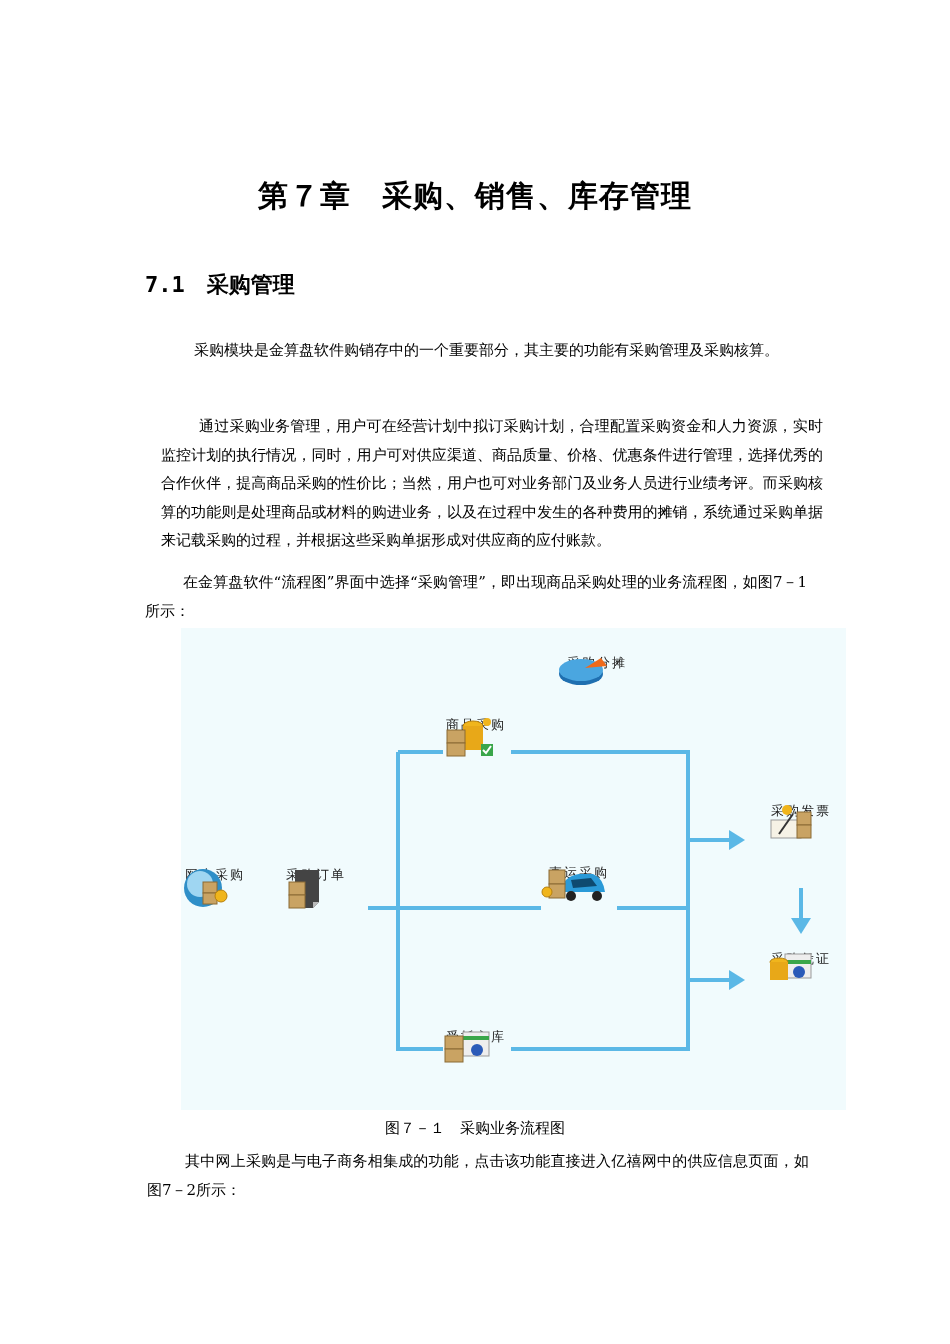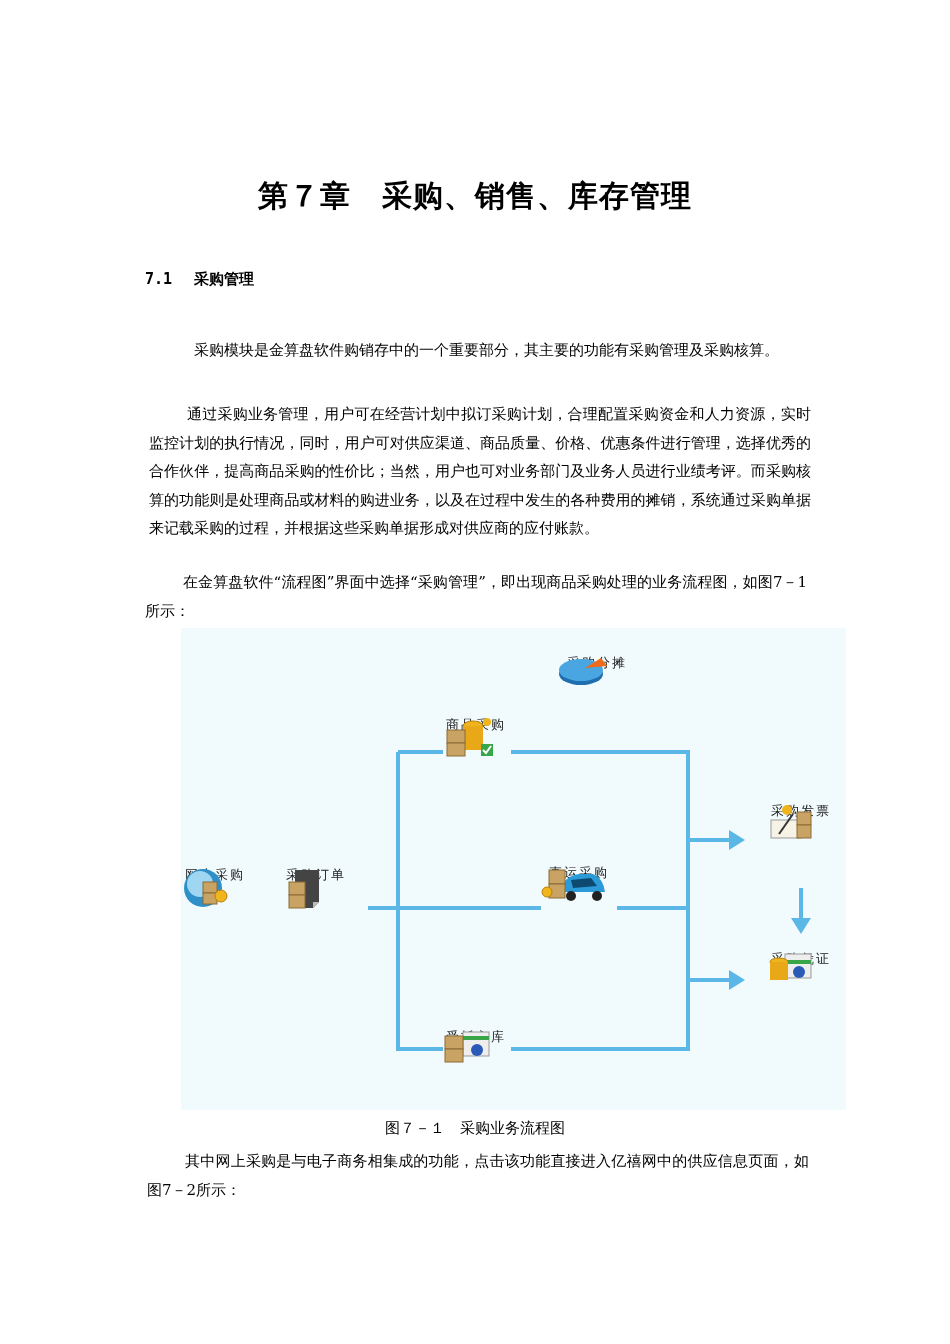--- a/index.html
+++ b/index.html
@@ -1,20 +1,20 @@
 <!DOCTYPE html>
 <html><head>
 <meta charset="utf-8">
 <style>
   html, body { margin:0; padding:0; background:#ffffff; }
   body { width:950px; height:1344px; position:relative; overflow:hidden;
          font-family:"DejaVu Serif", "Liberation Serif", serif; color:#000; }
   .chapter-title { position:absolute; top:176px; left:0; width:950px; text-align:center;
          font-size:30px; font-weight:bold; letter-spacing:1px; font-family:"DejaVu Sans", "Liberation Sans", sans-serif; }
-  .section-title { position:absolute; top:270px; left:145px; font-size:15px; font-weight:bold;
+  .section-title { position:absolute; top:270px; left:145px; font-size:22px; font-weight:bold;
          font-family:"DejaVu Sans", "Liberation Sans", sans-serif; }
   .section-title .num { font-family:"DejaVu Sans Mono", "Liberation Mono", monospace; font-weight:bold; margin-right:22px; }
   .para { position:absolute; left:145px; width:662px; font-size:15px; line-height:28.6px;
           text-indent:38px; text-align:justify; }
   .figure { position:absolute; left:181px; top:628px; width:665px; height:482px; background:#f1fbfd; }
   .figure svg { position:absolute; left:0; top:0; }
   .node { position:absolute; text-align:center; font-size:13px;
           font-family:"DejaVu Sans", "Liberation Sans", sans-serif; letter-spacing:2px; color:#222; }
   .node .icon { display:block; margin:0 auto 4px auto; }
   .caption { position:absolute; top:1119px; left:0; width:950px; text-align:center; font-size:15px; }
@@ -22,21 +22,21 @@
 </head>
 <body>
 
 <div class="chapter-title">第７章　采购、销售、库存管理</div>
 
 <div class="section-title">
   <span class="num">7.1</span><span>采购管理</span>
 </div>
 
 <p class="para" style="top:325px;margin:11px;">采购模块是金算盘软件购销存中的一个重要部分，其主要的功能有采购管理及采购核算。</p>
-<p class="para" style="top:396px;margin:4px;">通过采购业务管理，用户可在经营计划中拟订采购计划，合理配置采购资金和人力资源，实时监控计划的执行情况，同时，用户可对供应渠道、商品质量、价格、优惠条件进行管理，选择优秀的合作伙伴，提高商品采购的性价比；当然，用户也可对业务部门及业务人员进行业绩考评。而采购核算的功能则是处理商品或材料的购进业务，以及在过程中发生的各种费用的摊销，系统通过采购单据来记载采购的过程，并根据这些采购单据形成对供应商的应付账款。</p>
+<p class="para" style="top:396px;margin:16px;">通过采购业务管理，用户可在经营计划中拟订采购计划，合理配置采购资金和人力资源，实时监控计划的执行情况，同时，用户可对供应渠道、商品质量、价格、优惠条件进行管理，选择优秀的合作伙伴，提高商品采购的性价比；当然，用户也可对业务部门及业务人员进行业绩考评。而采购核算的功能则是处理商品或材料的购进业务，以及在过程中发生的各种费用的摊销，系统通过采购单据来记载采购的过程，并根据这些采购单据形成对供应商的应付账款。</p>
 <p class="para" style="top:568px;margin:0;">在金算盘软件“流程图”界面中选择“采购管理”，即出现商品采购处理的业务流程图，如图7－1所示：</p>
 
 <div class="figure">
   <svg width="665" height="482">
     <g stroke="#5bb8e6" stroke-width="4" fill="none">
 
       <line x1="187" y1="280" x2="360" y2="280"></line>
       <line x1="436" y1="280" x2="508" y2="280"></line>
 
       <line x1="217" y1="124" x2="217" y2="423"></line>

